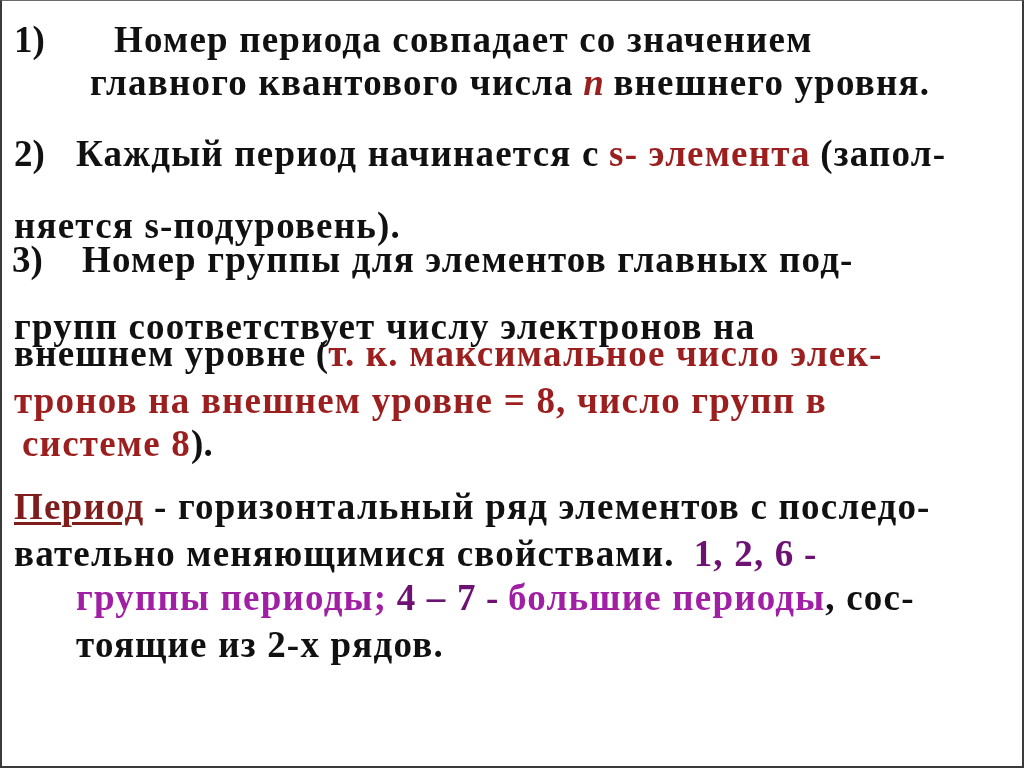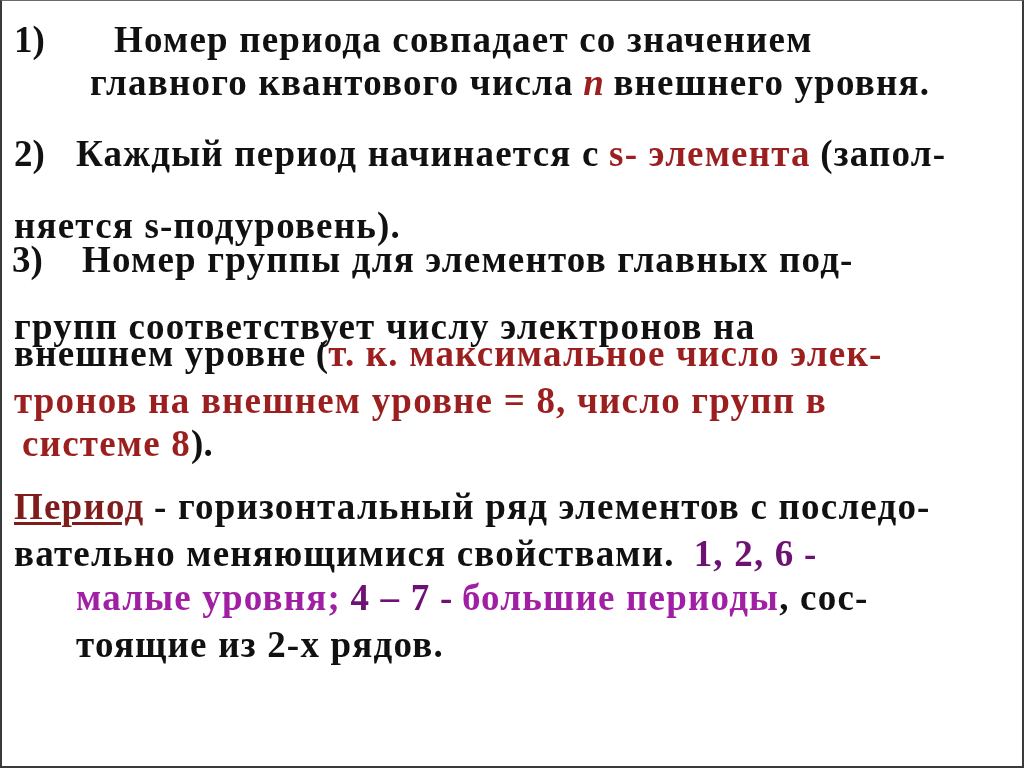--- a/index.html
+++ b/index.html
@@ -103,19 +103,19 @@
 
     <span class="line sz38" style="left:12px; top:487px;">
       <span class="link sp2">Период</span><span>&nbsp;</span><span class="black sp2">- горизонтальный ряд элементов с последо-</span>
     </span>
 
     <span class="line sz38" style="left:12px; top:534px;">
       <span class="black sp2">вательно меняющимися свойствами.</span><span>&nbsp;&nbsp;</span><span class="purple sp2">1, 2, 6</span><span>&nbsp;</span><span class="purple">-</span>
     </span>
 
     <span class="line sz38" style="left:74px; top:578px;">
-      <span class="magenta sp2">малые уровня;</span><span>&nbsp;</span><span class="purple sp2">4 – 7</span><span>&nbsp;</span><span class="purple">-</span><span>&nbsp;</span><span class="magenta sp2">большие периоды</span><span class="black sp2">,   сос-</span>
+      <span class="magenta sp2">группы периоды;</span><span>&nbsp;</span><span class="purple sp2">4 – 7</span><span>&nbsp;</span><span class="purple">-</span><span>&nbsp;</span><span class="magenta sp2">большие периоды</span><span class="black sp2">,   сос-</span>
     </span>
 
     <span class="line sz38 black sp2" style="left:74px; top:625px;">тоящие из 2-х рядов.</span>
 
   </div>
 </div>
 
 </body></html>

